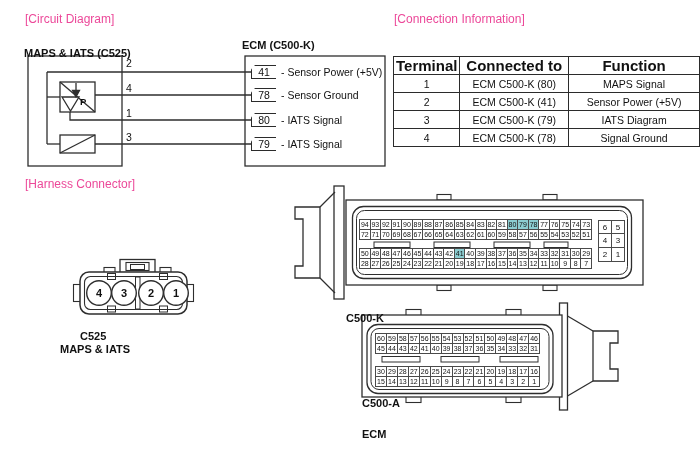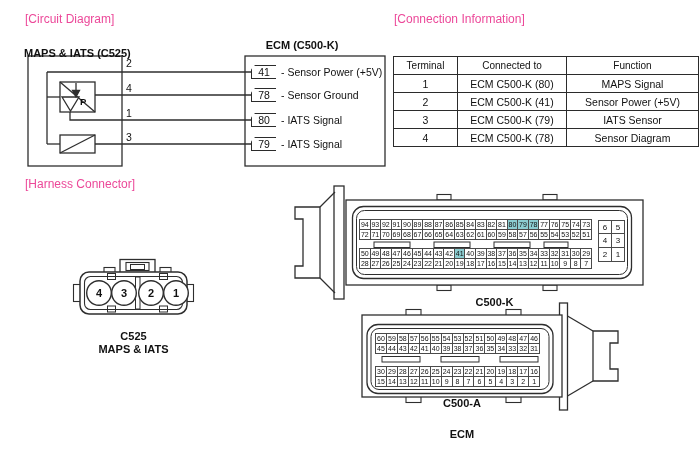--- a/index.html
+++ b/index.html
@@ -3,38 +3,38 @@
 <meta charset="utf-8">
 <style>
   html,body{margin:0;padding:0;background:#fff;}
   #canvas{position:relative;width:700px;height:455px;background:#fff;overflow:hidden;
           font-family:"Liberation Sans", sans-serif;color:#111;}
   .abs{position:absolute;}
   svg{position:absolute;left:0;top:0;pointer-events:none;}
 
   .bracket-label{font-size:12px;color:#ec4899;white-space:nowrap;}
   .bold-title{font-size:11px;font-weight:bold;white-space:nowrap;}
-  .center{text-align:center;}
+  .center{text-align:left;}
 
   
   .wire-num{position:absolute;left:126px;font-size:10.5px;color:#111;}
 
   
   .ecm-row{position:absolute;left:251px;display:flex;align-items:center;height:14px;white-space:nowrap;}
   .flag{display:inline-flex;align-items:center;justify-content:center;height:14px;min-width:25px;
         box-sizing:border-box;border:1.4px solid #2b2b2b;border-right:0;background:#fff;
         clip-path:polygon(0 32%,16% 0,100% 0,100% 100%,0 100%);
         font-size:10.5px;padding:0 3px;}
   .flag-label{margin-left:5px;font-size:10.5px;}
 
   
   #conn-table{position:absolute;left:393px;top:56px;border-collapse:collapse;table-layout:fixed;}
   #conn-table th,#conn-table td{border:1.5px solid #2b2b2b;height:17px;padding:0 2px;
         text-align:center;vertical-align:middle;overflow:hidden;white-space:nowrap;}
-  #conn-table th{font-size:10px;font-weight:normal;}
+  #conn-table th{font-size:15px;font-weight:bold;}
   #conn-table td{font-size:10.5px;}
 
   
   .pin-grid{position:absolute;}
   .pin-row{display:flex;}
   .pin-row + .pin-row{margin-top:-1px;}
   .pin-cell{flex:1;box-sizing:border-box;height:11px;line-height:10px;border:1px solid #4a4a4a;
         margin-left:-1px;text-align:center;font-size:7px;background:#fff;color:#111;overflow:hidden;}
   .pin-cell:first-child{margin-left:0;}
   .pin-cell.hl{background:var(--hl,#8ccdd1);}
@@ -180,38 +180,38 @@
           <td>MAPS Signal</td>
         </tr>
         <tr>
           <td>2</td>
           <td>ECM C500-K (41)</td>
           <td>Sensor Power (+5V)</td>
         </tr>
         <tr>
           <td>3</td>
           <td>ECM C500-K (79)</td>
-          <td>IATS Sensor</td>
+          <td>IATS Diagram</td>
         </tr>
         <tr>
           <td>4</td>
           <td>ECM C500-K (78)</td>
-          <td>Sensor Diagram</td>
+          <td>Signal Ground</td>
         </tr>
       </tbody>
   </table>
 
   <div class="cavity-num" style="left:91px;top:285px;">4</div>
   <div class="cavity-num" style="left:116px;top:285px;">3</div>
   <div class="cavity-num" style="left:143px;top:285px;">2</div>
   <div class="cavity-num" style="left:168px;top:285px;">1</div>
 
   <div class="abs bold-title center" style="left:80px;top:330px;width:107px;">C525</div>
   <div class="abs bold-title center" style="left:60px;top:343px;width:147px;">MAPS &amp; IATS</div>
-  <div class="abs bold-title center" style="left:346px;top:296px;width:297px;">C500-K</div>
+  <div class="abs bold-title center" style="left:346px;top:312px;width:297px;">C500-K</div>
   <div class="abs bold-title center" style="left:362px;top:397px;width:200px;">C500-A</div>
   <div class="abs bold-title center" style="left:362px;top:428px;width:200px;">ECM</div>
 
   <div class="pin-grid" style="left:359px;top:219px;width:233px;">
       <div class="pin-row">
         <span class="pin-cell">94</span>
         <span class="pin-cell">93</span>
         <span class="pin-cell">92</span>
         <span class="pin-cell">91</span>
         <span class="pin-cell">90</span>

